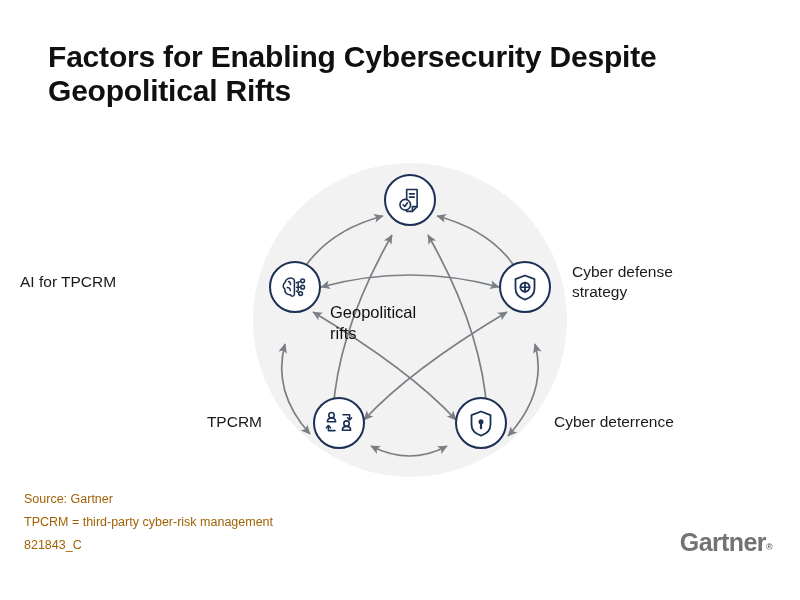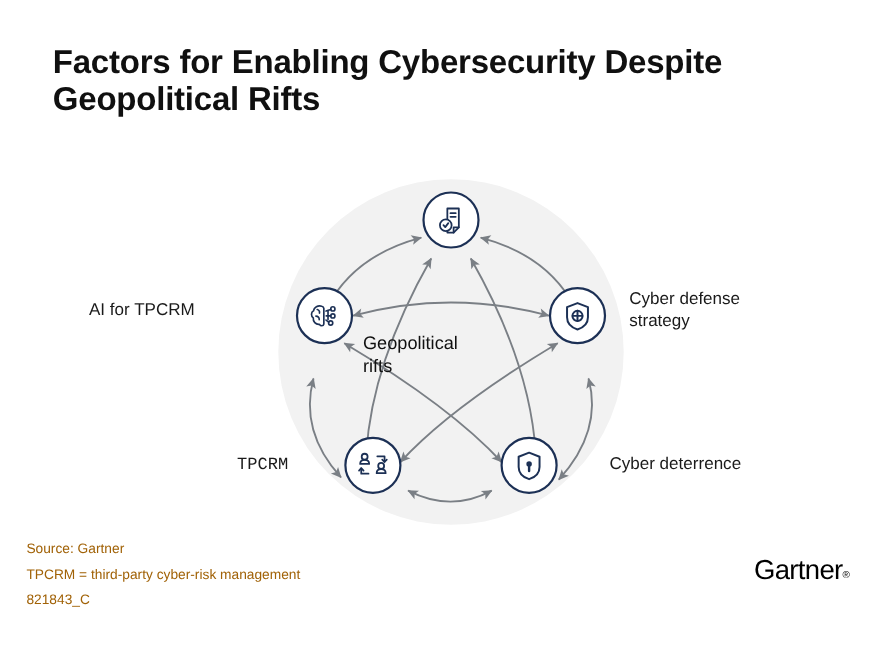--- a/index.html
+++ b/index.html
@@ -43,34 +43,33 @@
   #label-regulations {
     left: 250px;
     top: 32px;
     width: 320px;
     text-align: center;
   }
   #label-ai {
     left: 20px;
     top: 192px;
     width: 218px;
-    text-align: center;
+    text-align: left;
   }
   #label-defense {
     left: 572px;
     top: 182px;
     width: 200px;
     text-align: left;
   }
   #label-tpcrm {
     left: 20px;
     top: 332px;
     width: 242px;
     text-align: right;
-    font-family: Liberation Mono, monospace;
   }
   #label-deterrence {
     left: 554px;
     top: 332px;
     width: 220px;
     text-align: left;
   }
   #center-text {
     position: absolute;
     left: 330px;
@@ -86,24 +85,24 @@
     left: 24px;
     top: 488px;
     font-size: 12.5px;
     color: #a16207;
     line-height: 1.85;
   }
   #footer div { white-space: nowrap; }
   #logo {
     position: absolute;
     right: 28px;
-    top: 504px;
+    top: 528px;
     font-size: 25px;
-    font-weight: normal;
-    color: #000000;
+    font-weight: bold;
+    color: #737373;
     letter-spacing: -0.6px;
     font-family: "Liberation Sans", sans-serif;
   }
   #logo .rmark {
     font-size: 9px;
     vertical-align: baseline;
     position: relative;
     top: -1px;
     left: 0px;
   }

